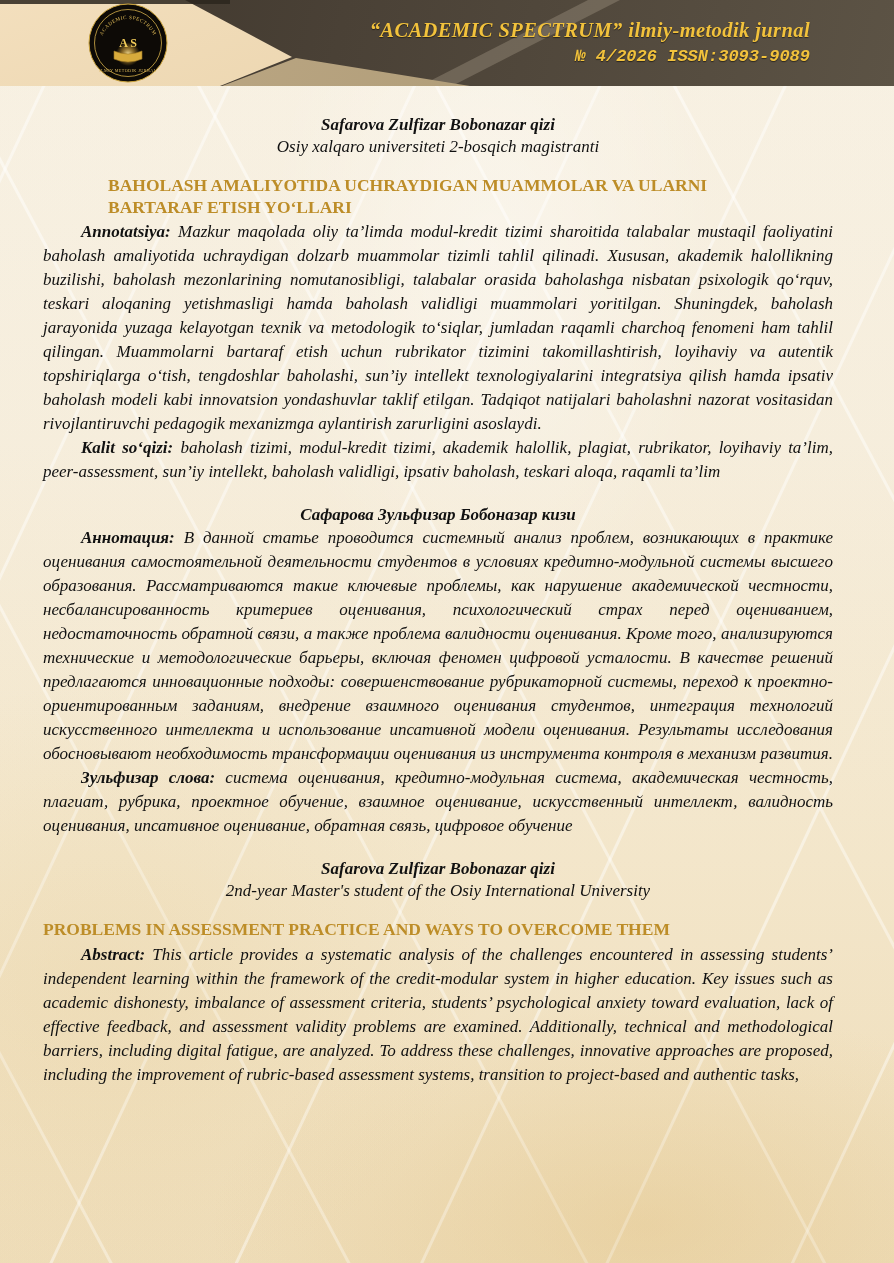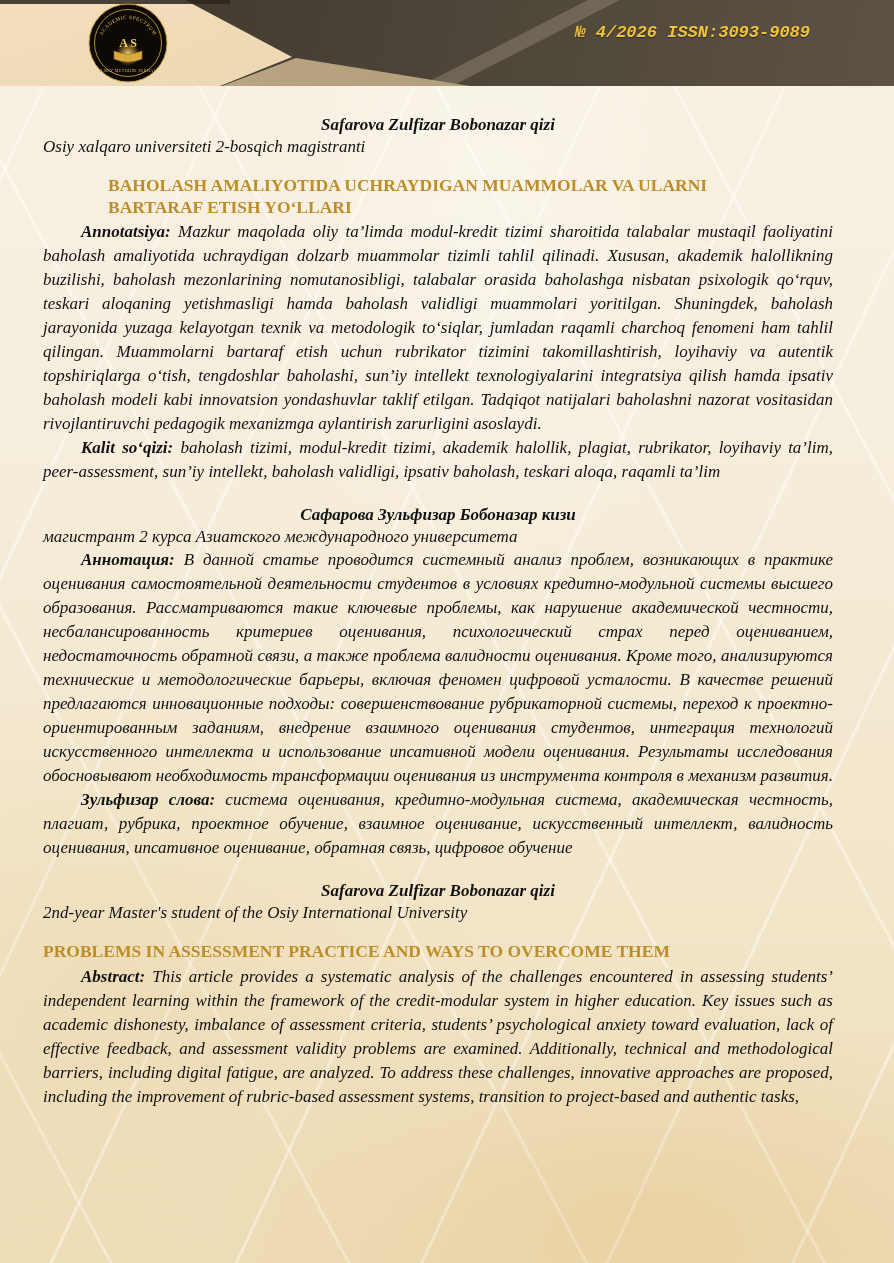--- a/index.html
+++ b/index.html
@@ -33,21 +33,21 @@
               background:linear-gradient(160deg,#f3dfbd 0%,#ecd6b0 55%,#e2c99c 100%);}
   .band-topline{position:absolute;top:0;left:0;width:230px;height:4px;background:#2c261d;opacity:.85;}
   .logo{position:absolute;left:88px;top:3px;width:80px;height:80px;}
   .hdr-text{position:absolute;top:19px;right:84px;text-align:right;
             color:#f2c23c;font-style:italic;font-weight:bold;line-height:1.15;}
   .hdr-title{font-size:20.5px;letter-spacing:.4px;text-shadow:0 1px 1px rgba(0,0,0,.5);}
   .hdr-issue{font-size:17px;margin-top:4px;text-shadow:0 1px 1px rgba(0,0,0,.5);font-family:Liberation Mono, monospace;}
   
   .main{position:relative;z-index:1;padding:8px 61px 0 43px;font-size:17px;line-height:24px;}
   .author{margin:20px 0 0;text-align:center;font-weight:bold;font-style:italic;line-height:22px;}
-  .affil{margin:0;font-style:italic;line-height:22px;}
+  .affil{margin:0;text-align:center;font-style:italic;line-height:22px;}
   .title{margin:17px auto 2px;font-weight:bold;font-style:normal;
          color:#bd8d28;font-size:17.5px;line-height:21.5px;}
   .title.narrow{max-width:660px;}
   .title.wide{max-width:790px;}
   .para{margin:0;text-align:justify;text-indent:38px;font-style:italic;}
   .para .lbl{font-weight:bold;}
   section{display:block;}
 </style>
 </head>
 <body>
@@ -75,37 +75,37 @@
       <circle cx="40" cy="47" r="17" fill="url(#glow)"></circle>
       <text font-size="5" fill="#e8c25a" font-family="'Liberation Serif',serif" letter-spacing="0.6">
         <textPath href="#arcTop" startOffset="50%" text-anchor="middle">ACADEMIC SPECTRUM</textPath>
       </text>
       <text x="40" y="44" text-anchor="middle" font-size="12" font-weight="bold" fill="#f3cd5a" font-family="'Liberation Serif',serif">A S</text>
       <path d="M26 48 Q40 54 54 48 L54 56 Q40 62 26 56 Z" fill="#d8ab3c" stroke="#9a7522" stroke-width="0.6"></path>
       <text x="40" y="69" text-anchor="middle" font-size="4.2" fill="#d8b55a" font-family="'Liberation Serif',serif" letter-spacing="0.4">ILMIY METODIK JURNAL</text>
     </svg>
 
     <div class="hdr-text">
+      <div class="hdr-title">“ACADEMIC SPECTRUM” ilmiy-metodik jurnal</div>
       <div class="hdr-issue">№ 4/2026 ISSN:3093-9089</div>
     </div>
   </header>
 
   <main class="main">
 
     <section>
       <p class="author">Safarova Zulfizar Bobonazar qizi</p>
       <p class="affil">Osiy xalqaro universiteti 2-bosqich magistranti</p>
       <h2 class="title narrow">BAHOLASH AMALIYOTIDA UCHRAYDIGAN MUAMMOLAR VA ULARNI BARTARAF ETISH YO‘LLARI</h2>
       <p class="para"><b class="lbl">Annotatsiya:</b> <span>Mazkur maqolada oliy ta’limda modul-kredit tizimi sharoitida talabalar mustaqil faoliyatini baholash amaliyotida uchraydigan dolzarb muammolar tizimli tahlil qilinadi. Xususan, akademik halollikning buzilishi, baholash mezonlarining nomutanosibligi, talabalar orasida baholashga nisbatan psixologik qo‘rquv, teskari aloqaning yetishmasligi hamda baholash validligi muammolari yoritilgan. Shuningdek, baholash jarayonida yuzaga kelayotgan texnik va metodologik to‘siqlar, jumladan raqamli charchoq fenomeni ham tahlil qilingan. Muammolarni bartaraf etish uchun rubrikator tizimini takomillashtirish, loyihaviy va autentik topshiriqlarga o‘tish, tengdoshlar baholashi, sun’iy intellekt texnologiyalarini integratsiya qilish hamda ipsativ baholash modeli kabi innovatsion yondashuvlar taklif etilgan. Tadqiqot natijalari baholashni nazorat vositasidan rivojlantiruvchi pedagogik mexanizmga aylantirish zarurligini asoslaydi.</span></p>
       <p class="para"><b class="lbl">Kalit so‘qizi:</b> <span>baholash tizimi, modul-kredit tizimi, akademik halollik, plagiat, rubrikator, loyihaviy ta’lim, peer-assessment, sun’iy intellekt, baholash validligi, ipsativ baholash, teskari aloqa, raqamli ta’lim</span></p>
     </section>
 
     <section>
       <p class="author">Сафарова Зульфизар Бобоназар кизи</p>
-      <p class="affil">магистрант 2 курса Азиатского международного университета</p>
       <p class="para"><b class="lbl">Аннотация:</b> <span>В данной статье проводится системный анализ проблем, возникающих в практике оценивания самостоятельной деятельности студентов в условиях кредитно-модульной системы высшего образования. Рассматриваются такие ключевые проблемы, как нарушение академической честности, несбалансированность критериев оценивания, психологический страх перед оцениванием, недостаточность обратной связи, а также проблема валидности оценивания. Кроме того, анализируются технические и методологические барьеры, включая феномен цифровой усталости. В качестве решений предлагаются инновационные подходы: совершенствование рубрикаторной системы, переход к проектно-ориентированным заданиям, внедрение взаимного оценивания студентов, интеграция технологий искусственного интеллекта и использование ипсативной модели оценивания. Результаты исследования обосновывают необходимость трансформации оценивания из инструмента контроля в механизм развития.</span></p>
       <p class="para"><b class="lbl">Зульфизар слова:</b> <span>система оценивания, кредитно-модульная система, академическая честность, плагиат, рубрика, проектное обучение, взаимное оценивание, искусственный интеллект, валидность оценивания, ипсативное оценивание, обратная связь, цифровое обучение</span></p>
     </section>
 
     <section>
       <p class="author">Safarova Zulfizar Bobonazar qizi</p>
       <p class="affil">2nd-year Master's student of the Osiy International University</p>
       <h2 class="title wide">PROBLEMS IN ASSESSMENT PRACTICE AND WAYS TO OVERCOME THEM</h2>
       <p class="para"><b class="lbl">Abstract:</b> <span>This article provides a systematic analysis of the challenges encountered in assessing students’ independent learning within the framework of the credit-modular system in higher education. Key issues such as academic dishonesty, imbalance of assessment criteria, students’ psychological anxiety toward evaluation, lack of effective feedback, and assessment validity problems are examined. Additionally, technical and methodological barriers, including digital fatigue, are analyzed. To address these challenges, innovative approaches are proposed, including the improvement of rubric-based assessment systems, transition to project-based and authentic tasks,</span></p>
     </section>

